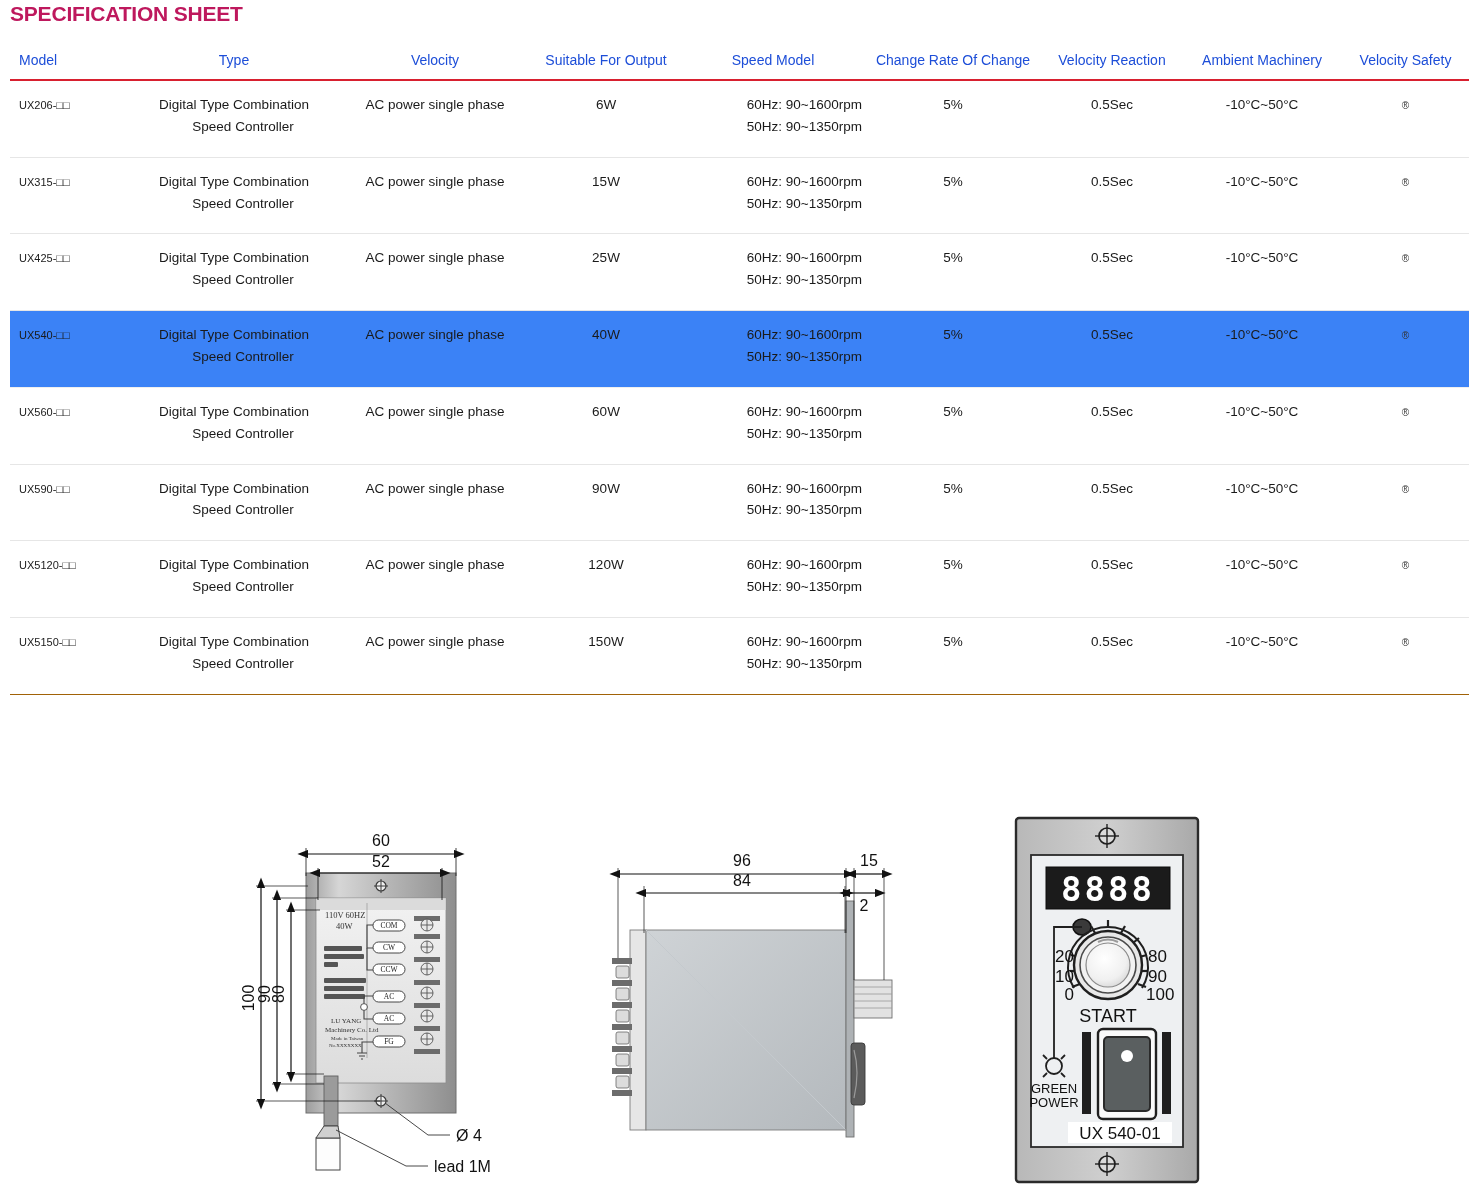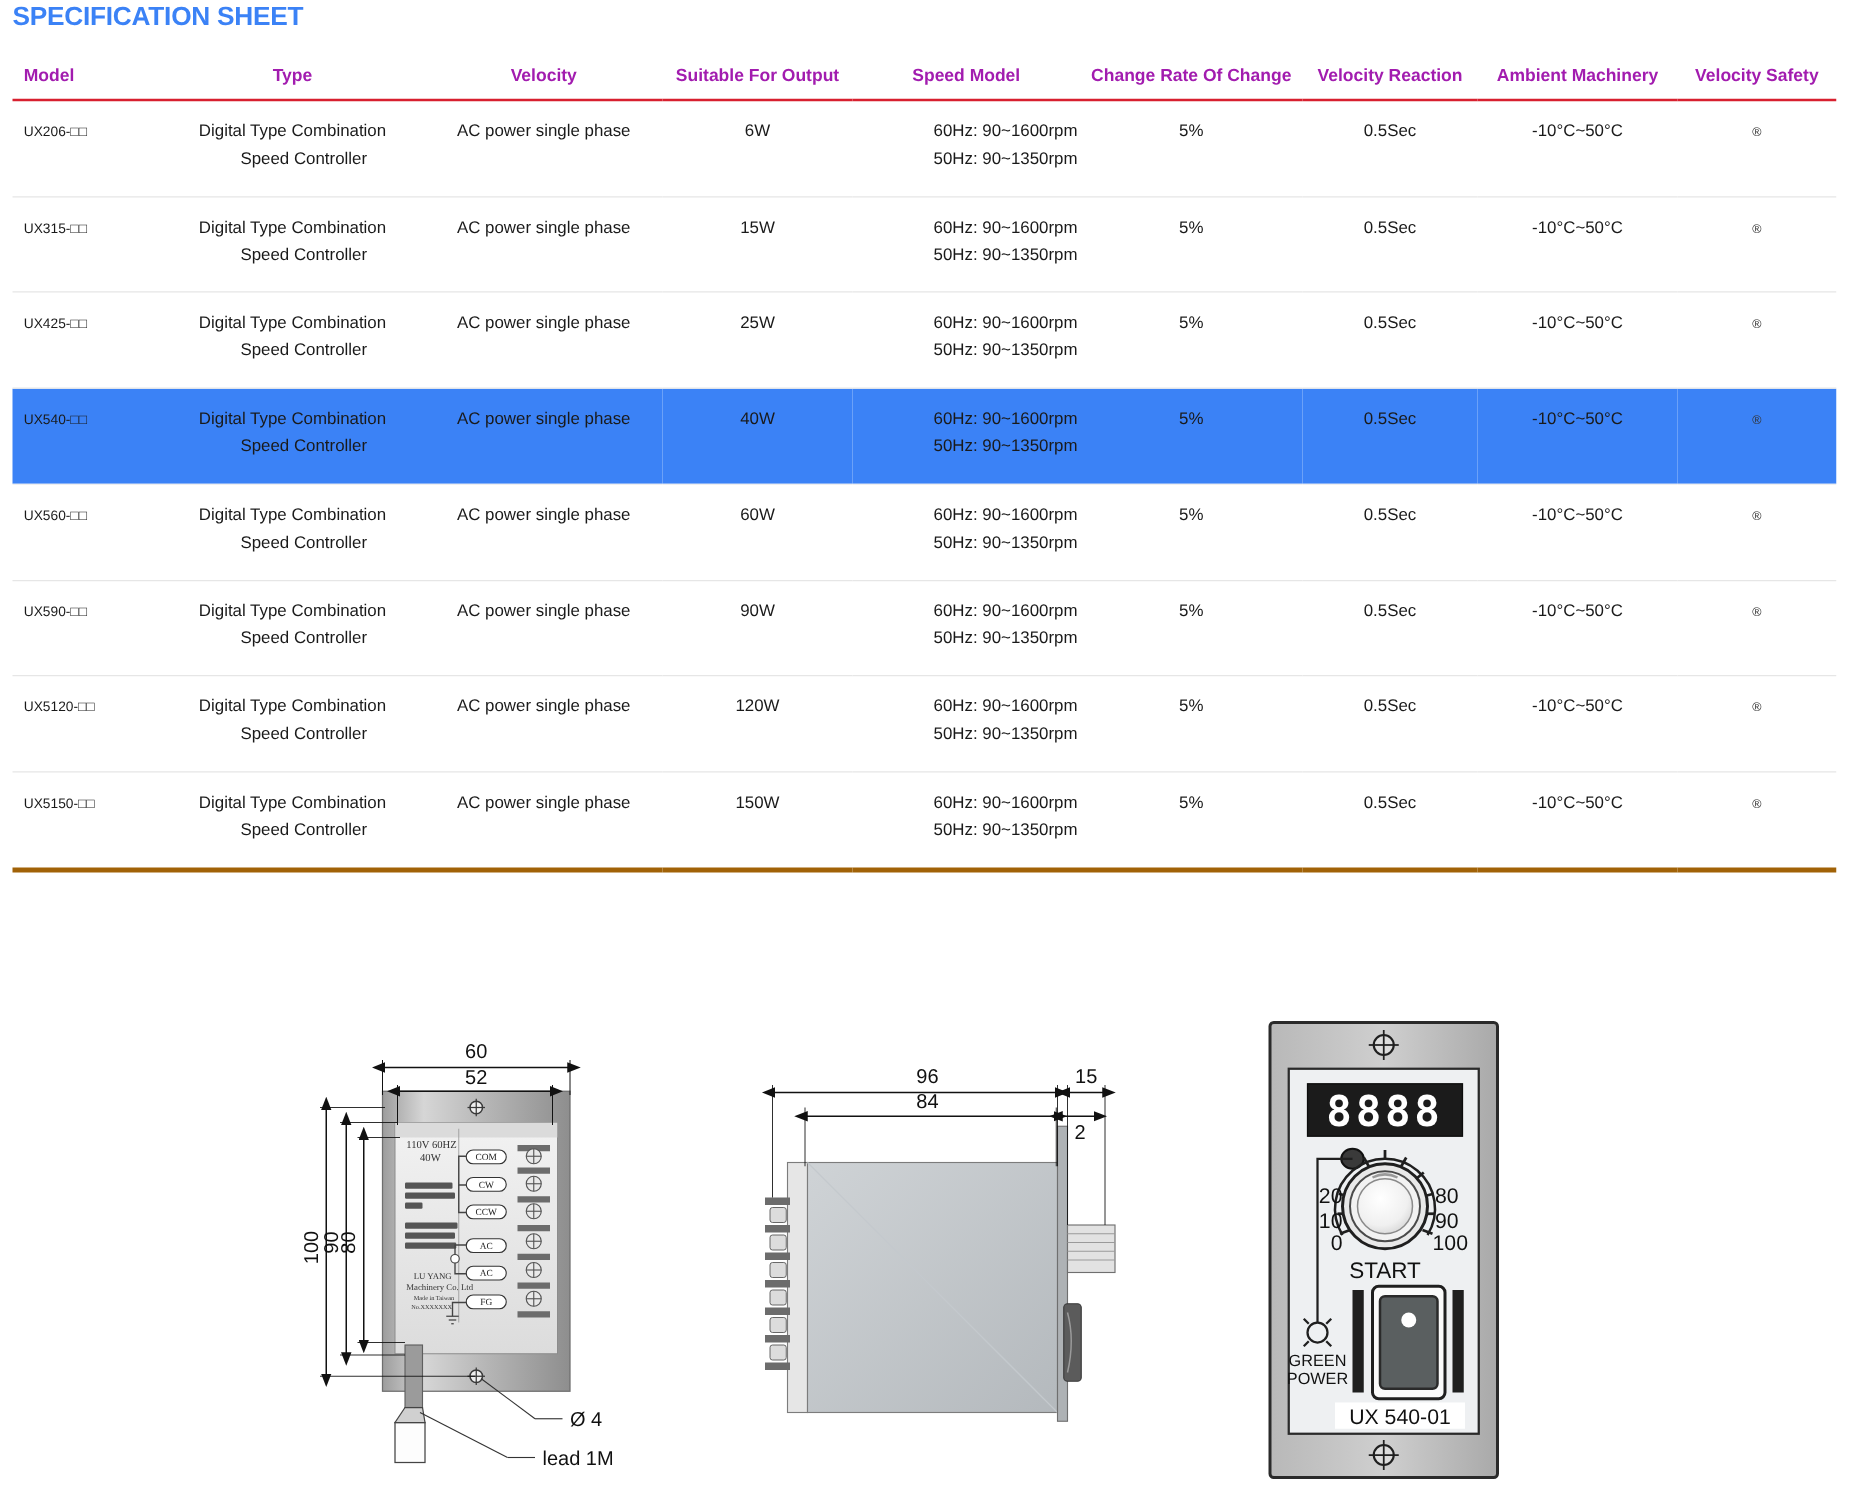--- a/index.html
+++ b/index.html
@@ -11,52 +11,52 @@
   }
   body { width: 1479px; height: 1190px; position: relative; overflow: hidden; }
 
   
   #doc-title {
     position: absolute;
     left: 10px; top: 2px;
     font-size: 21px;
     font-weight: bold;
     letter-spacing: -0.2px;
-    color: #3b82f6;
+    color: #be185d;
   }
 
   
   #spec-table {
     position: absolute;
     left: 10px; top: 48px;
     width: 1459px;
     border-collapse: collapse;
     font-size: 13.5px;
   }
   #spec-table thead th {
     font-size: 14px;
-    font-weight: bold;
+    font-weight: normal;
     padding: 4px 2px 11px 2px;
     text-align: center;
     vertical-align: bottom;
     border-bottom: 2px solid #d8202f;
-    color: #a21caf;
+    color: #1d4ed8;
     white-space: nowrap;
   }
   #spec-table thead th.col-model { text-align: left; padding-left: 9px; }
   #spec-table tbody td {
     padding: 13px 2px 19px 2px;
     text-align: center;
     vertical-align: top;
     border-bottom: 1px solid #e6e6e6;
     line-height: 1.62;
     color: #1a1a1a;
     font-size: 13.5px;
   }
-  #spec-table tbody tr:last-child td { border-bottom: 4px solid #a16207; }
+  #spec-table tbody tr:last-child td { border-bottom: 1px solid #a16207; }
   #spec-table tbody td.col-model { text-align: left; padding-left: 9px; white-space: nowrap; }
   #spec-table tbody td.col-type { text-align: center; }
   #spec-table tbody tr.highlight td { background: #3b82f6; border-bottom-color: #efefef; }
   #spec-table tbody tr.highlight + tr td { }
   .type-l2 { display: block; padding-left: 18px; }
   .sr-l1, .sr-l2 { display: block; text-align: right; padding-left: 26px; }
   .vs-mark { font-size: 10px; color: #333; }
   .sq { font-family: Liberation Sans, sans-serif; font-size: 11px; letter-spacing: 0px; }
 
   

